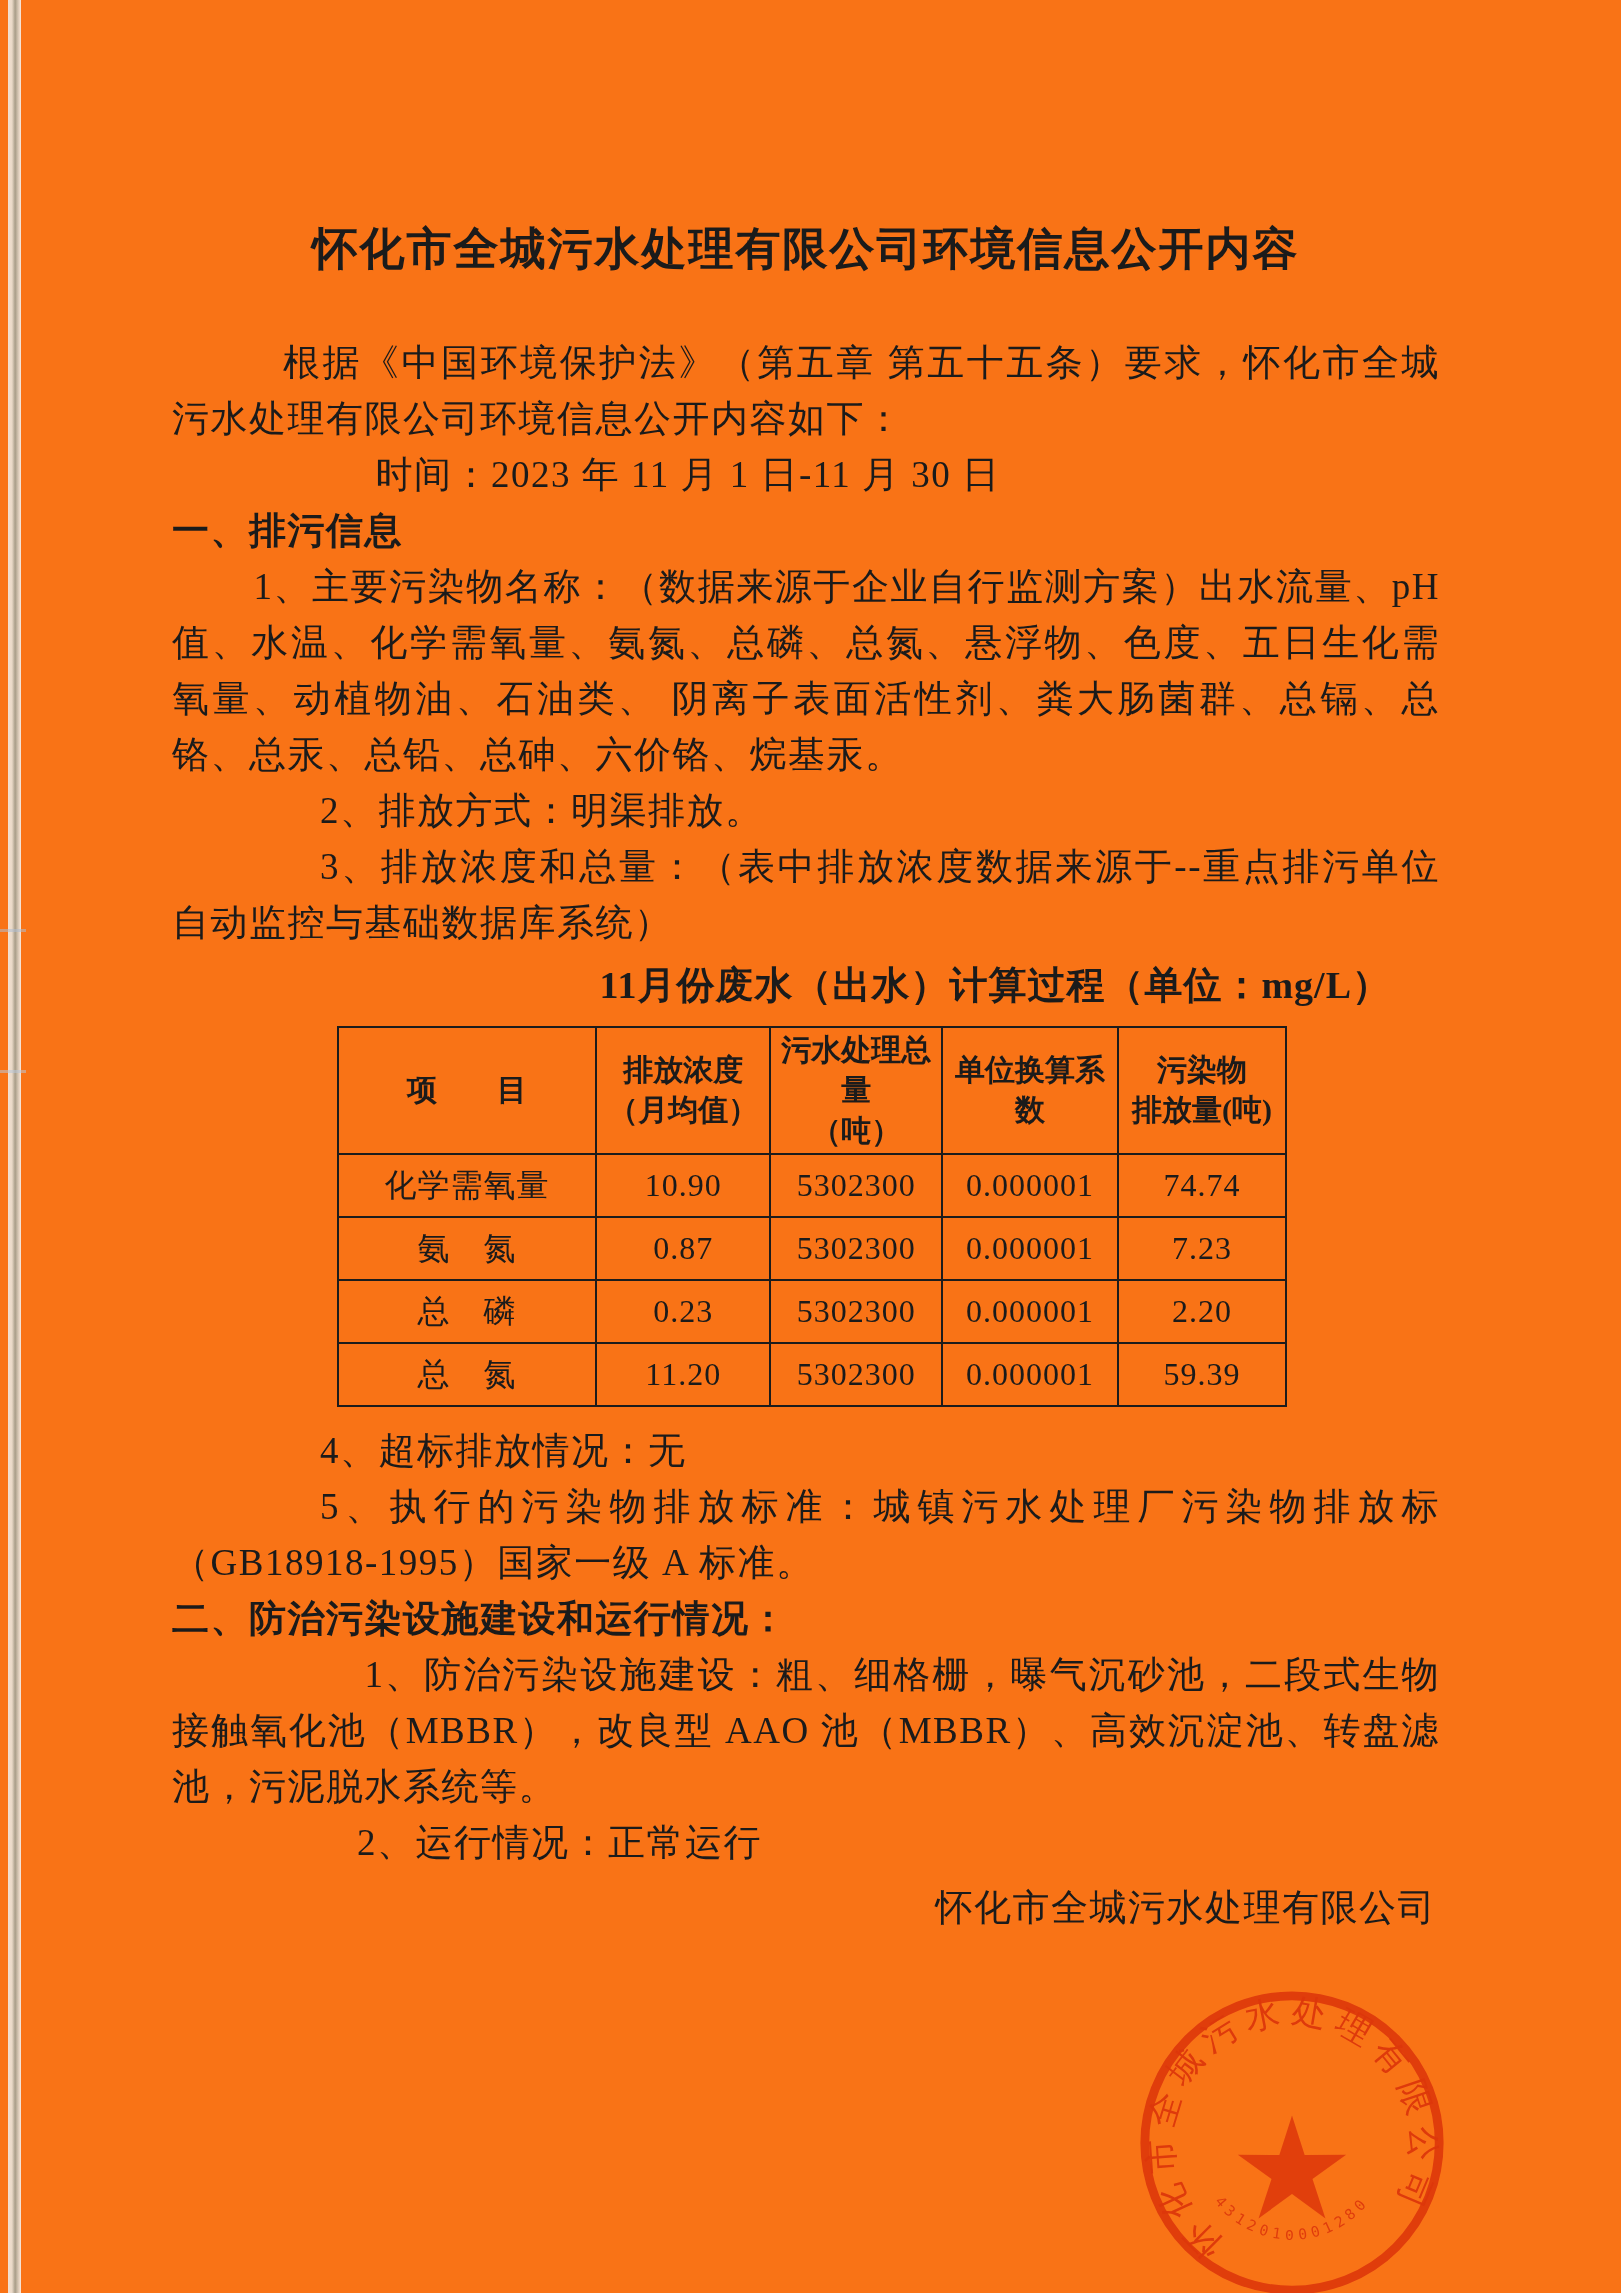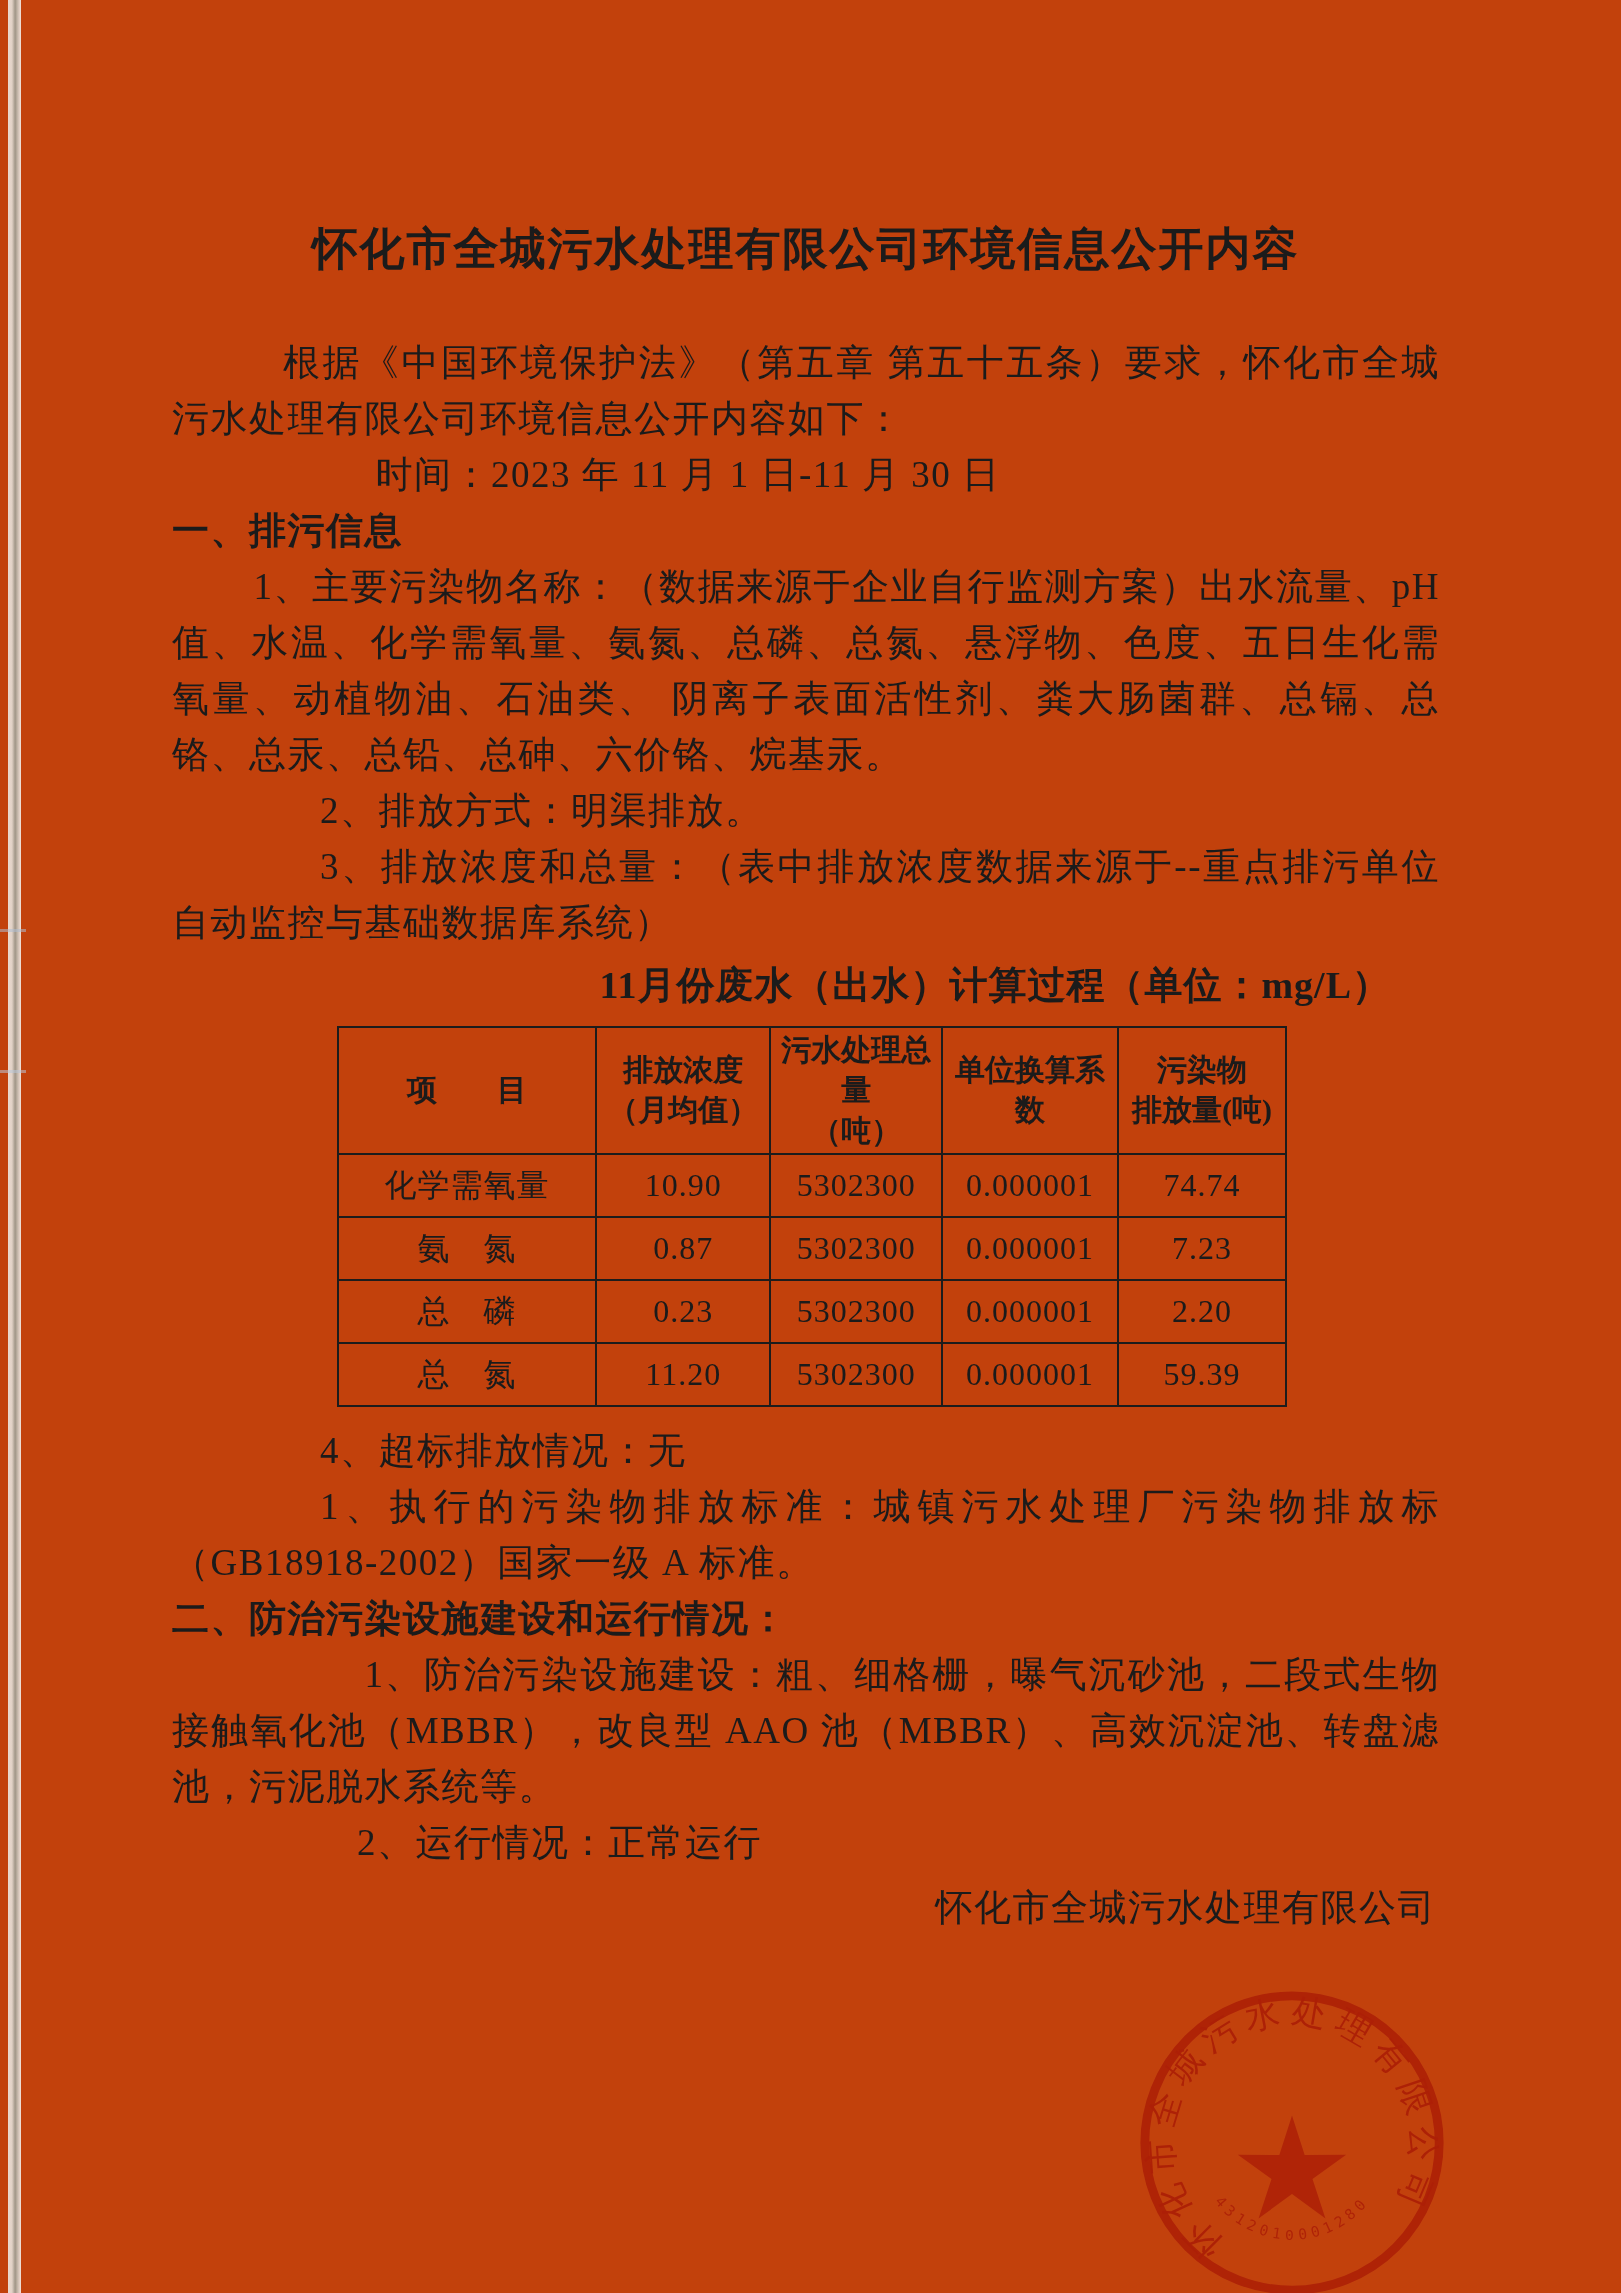--- a/index.html
+++ b/index.html
@@ -1,19 +1,19 @@
 <!DOCTYPE html>
 <html><head>
 <meta charset="utf-8">
 <style>
   html,body{margin:0;padding:0;background:#ffffff;}
   .page{
     position:relative;
     width:1621px;height:2294px;
-    background:#c2410c;
+    background:#f97316;
     overflow:hidden;
     font-family:"Liberation Serif","DejaVu Serif",serif;
     color:#1b1b1b;
   }
   
   .scan-edge{
     position:absolute;left:7.8px;top:0;bottom:0;width:13.7px;
     background:linear-gradient(90deg,#f2f4f2 0%,#e7ebe7 30%,#9aa49c 55%,#c9cfc9 75%,#fdfdfd 100%);
     opacity:.85;
   }
@@ -139,21 +139,21 @@
           <td>总　氮</td>
           <td>11.20</td>
           <td>5302300</td>
           <td>0.000001</td>
           <td>59.39</td>
         </tr>
       </tbody>
     </table>
 
     <p class="para indent-4 after-table">4、超标排放情况：无</p>
-    <p class="para indent-4">1、执行的污染物排放标准：城镇污水处理厂污染物排放标（GB18918-2002）国家一级 A 标准。</p>
+    <p class="para indent-4">5、执行的污染物排放标准：城镇污水处理厂污染物排放标（GB18918-1995）国家一级 A 标准。</p>
     <p class="para sec-heading">二、防治污染设施建设和运行情况：</p>
     <p class="para indent-52">1、防治污染设施建设：粗、细格栅，曝气沉砂池，二段式生物接触氧化池（MBBR），改良型 AAO 池（MBBR）、高效沉淀池、转盘滤池，污泥脱水系统等。</p>
     <p class="para indent-5">2、运行情况：正常运行</p>
 
     <div class="signature">
       <p class="sig-line sig-company">怀化市全城污水处理有限公司</p>
 
     </div>
 
   </div>

